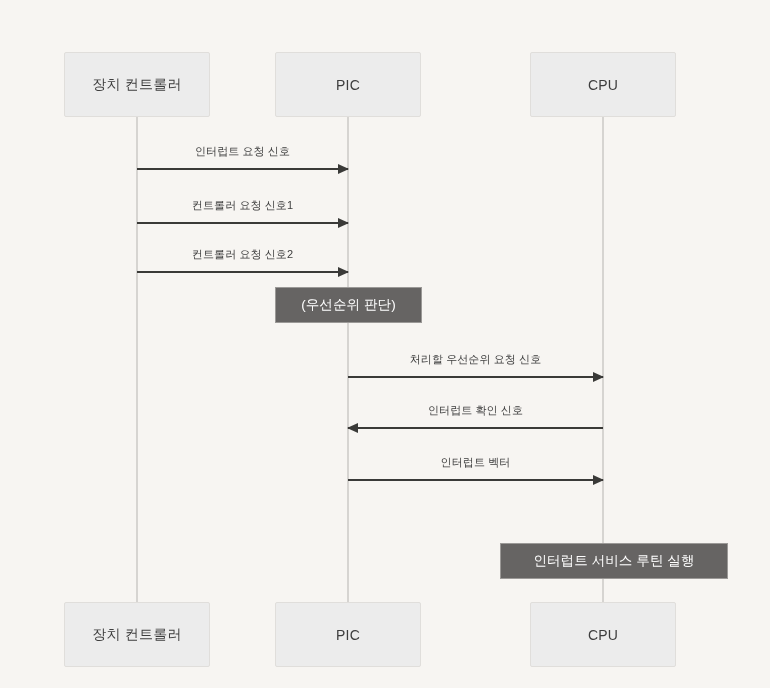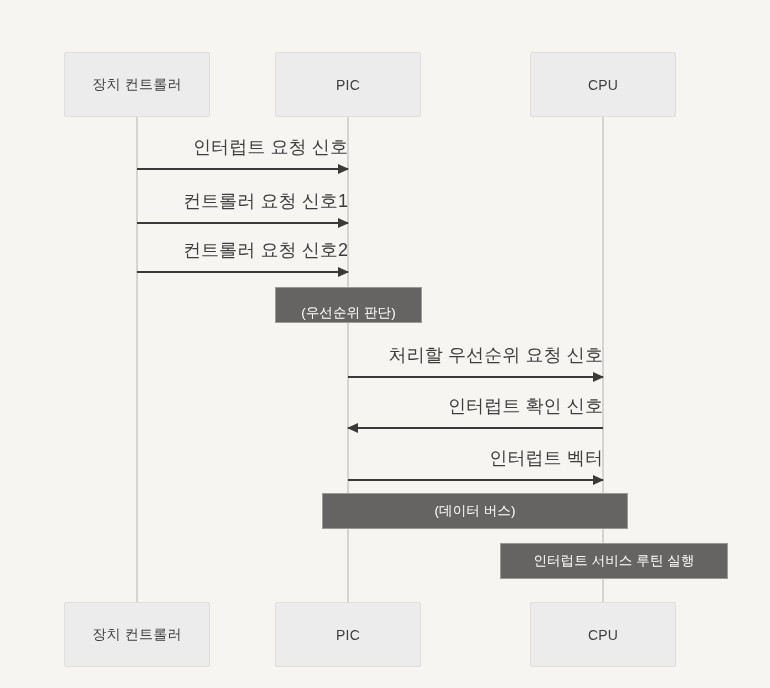--- a/index.html
+++ b/index.html
@@ -70,23 +70,23 @@
   }
   .message.to-left .head {
     left: -1px;
     border-right: 11px solid #3a3a38;
   }
   .message .label {
     position: absolute;
     left: 0;
     width: 100%;
     bottom: 9px;
-    text-align: right;
+    text-align: center;
     color: #3d3d3d;
-    font-size: 18px;
+    font-size: 11px;
     white-space: nowrap;
     letter-spacing: .1px;
   }
 
   
   .note {
     position: absolute;
     box-sizing: border-box;
     background: #666463;
     border: 1px solid #9b9997;
@@ -147,27 +147,24 @@
     <div class="line"></div>
     <div class="head"></div>
   </div>
 
   <div class="message to-right" style="left:348px; top:479px; width:255px;">
     <div class="label">인터럽트 벡터</div>
     <div class="line"></div>
     <div class="head"></div>
   </div>
 
-  <div class="note" style="left:275px; top:287px; width:147px; height:36px;align-items:flex-end;">
+  <div class="note" style="left:275px; top:287px; width:147px; height:36px;">
     <span>(우선순위 판단)</span>
   </div>
 
-  <div class="note" style="left:322px; top:493px; width:306px; height:36px;">
-    <span>(데이터 버스)</span>
-  </div>
 
   <div class="note" style="left:500px; top:543px; width:228px; height:36px;">
     <span>인터럽트 서비스 루틴 실행</span>
   </div>
 
   <div class="participant" style="left:64px; top:602px; width:146px; height:65px;">
     <span>장치 컨트롤러</span>
   </div>
   <div class="participant" style="left:275px; top:602px; width:146px; height:65px;">
     <span>PIC</span>

